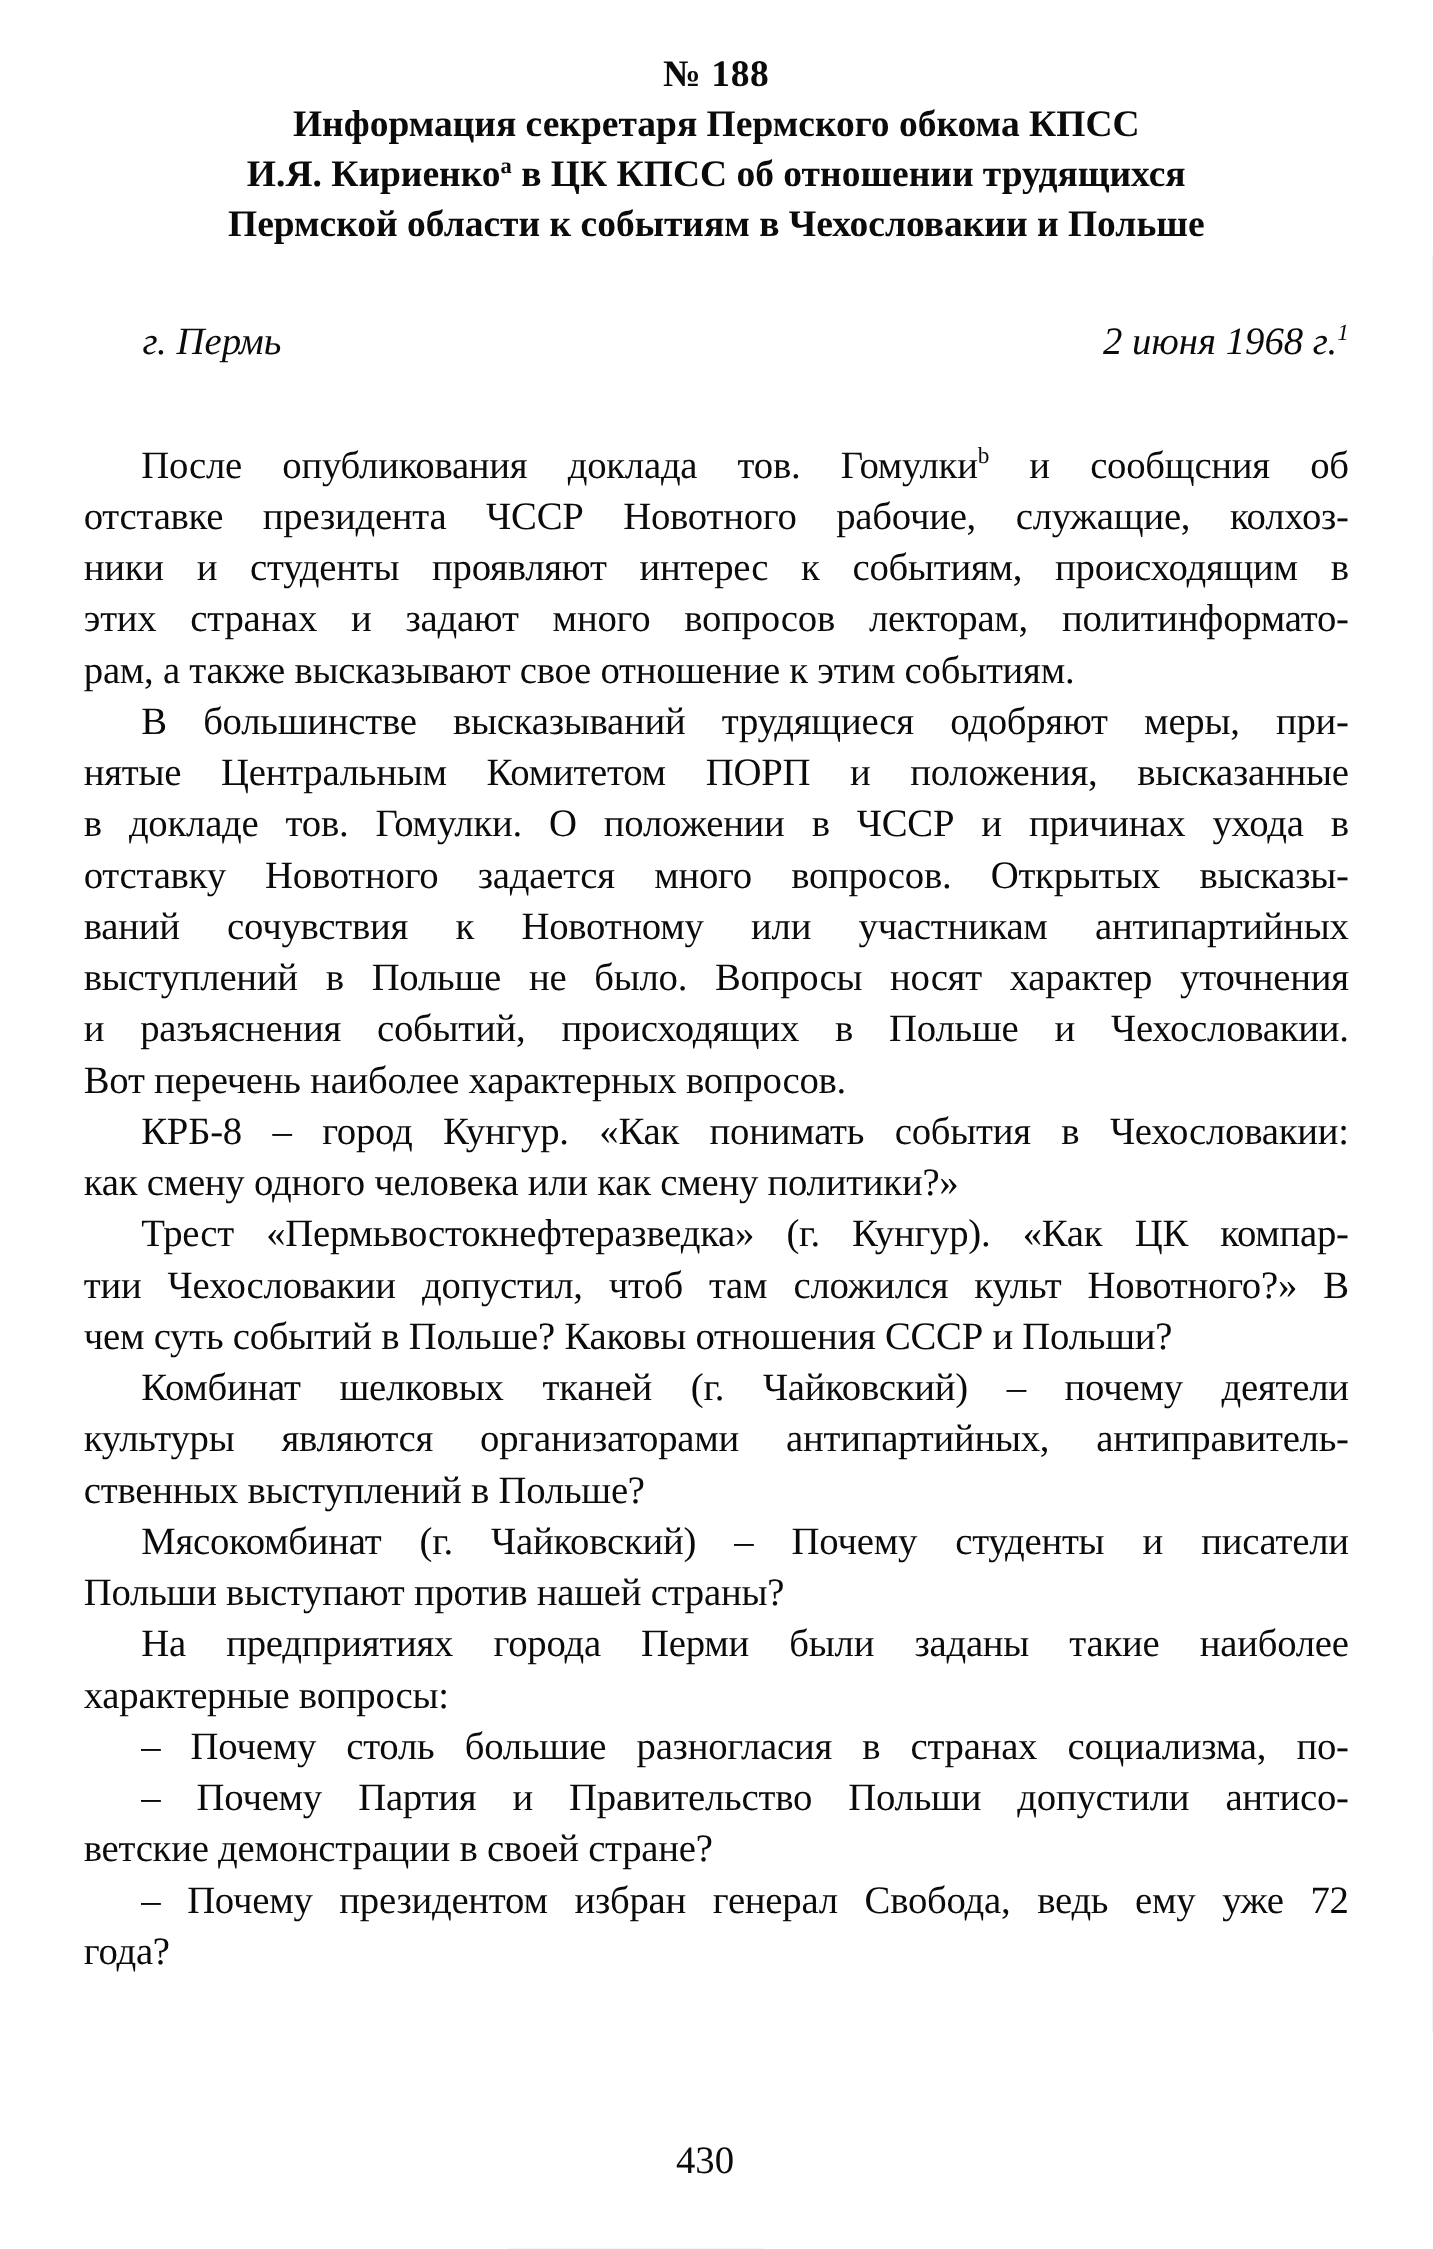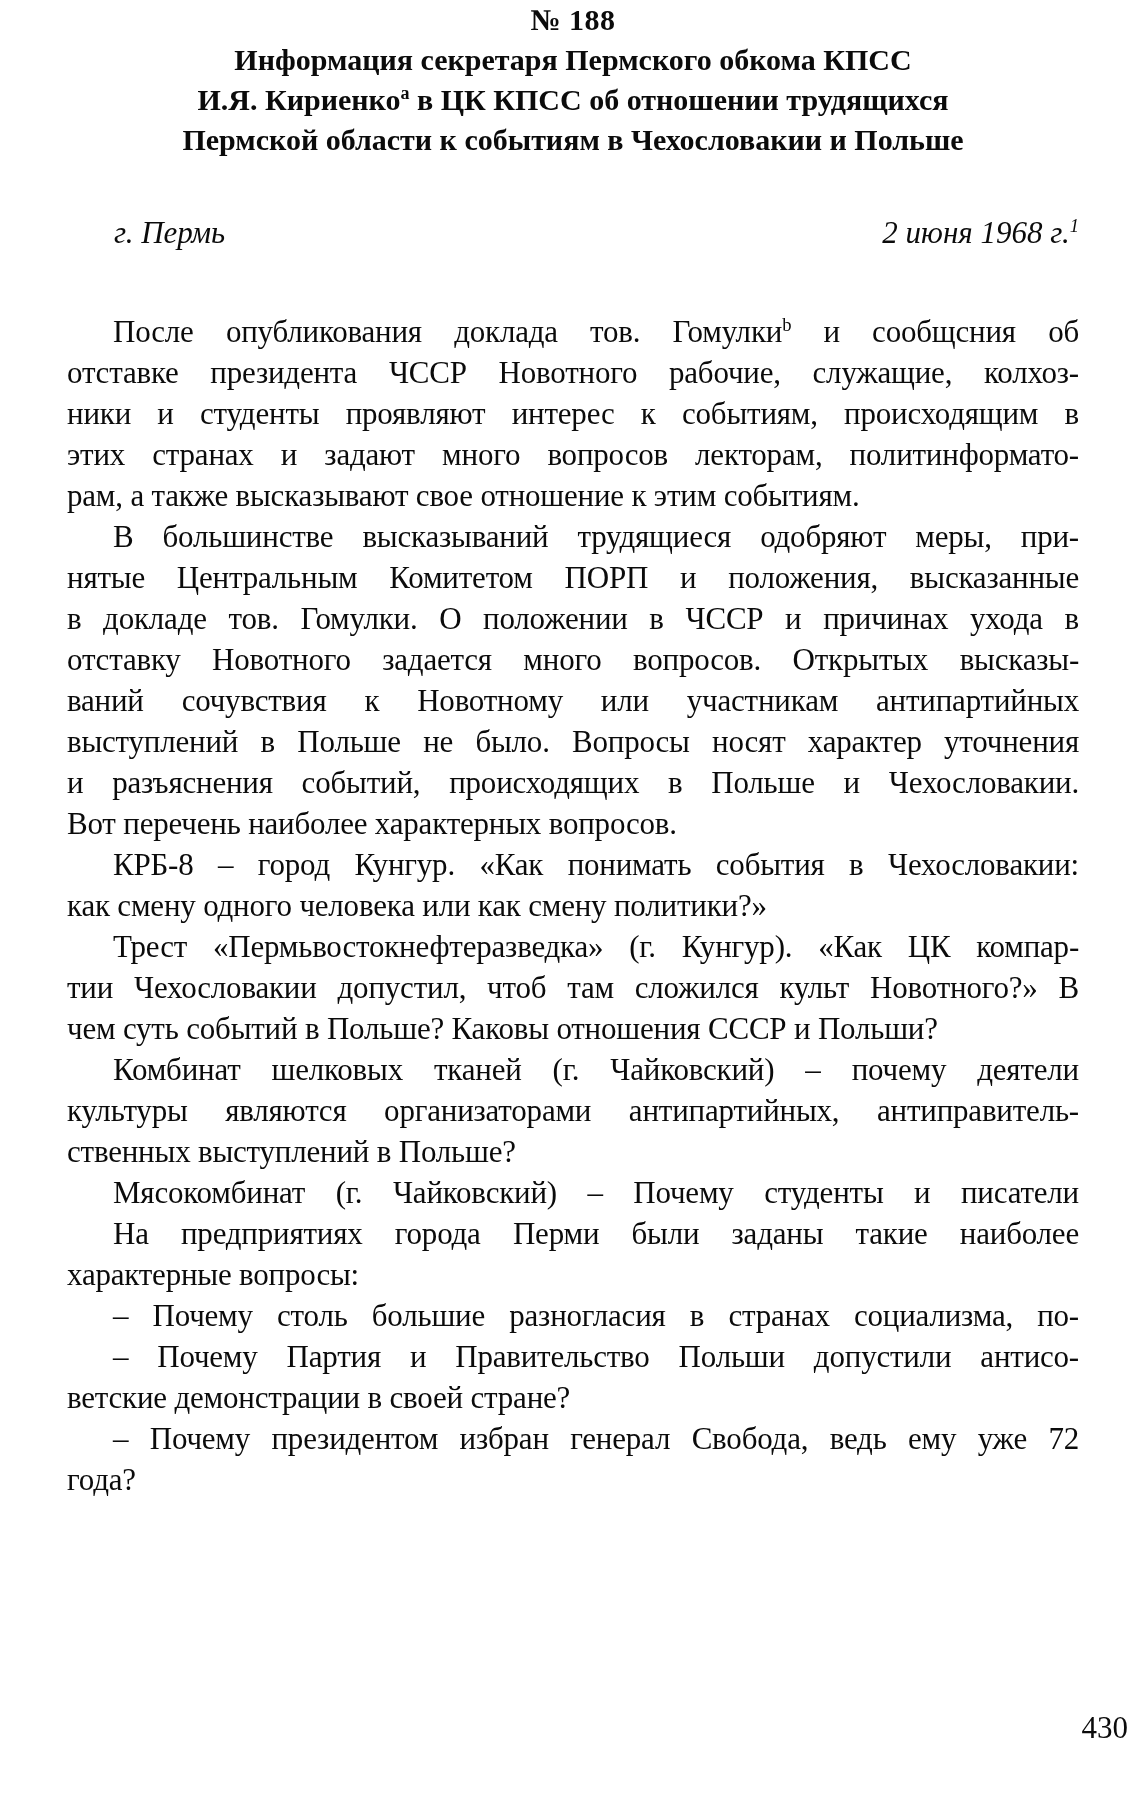--- a/index.html
+++ b/index.html
@@ -11,20 +11,21 @@
     background: #ffffff;
     color: #0b0b0b;
     font-family: "Liberation Serif", "DejaVu Serif", serif;
     overflow: hidden;
   }
   .content {
     margin: 0 67px;
     width: 1012px;
   }
   .heading {
+    padding-top: 40px;
     text-align: center;
     font-weight: bold;
     font-size: 30px;
     line-height: 40px;
   }
   .doc-number { letter-spacing: 0.5px; }
   .title-line { white-space: nowrap; }
   .dateline {
     margin-top: 53px;
     display: flex;
@@ -54,21 +55,21 @@
   sup {
     font-size: 0.6em;
     line-height: 0;
     vertical-align: super;
   }
   .pagenum {
     position: absolute;
     top: 1708px;
     left: 0;
     width: 1128px;
-    text-align: right;
+    text-align: center;
     font-size: 31px;
     line-height: 40px;
   }
 </style>
 </head>
 <body>
 
 <div class="page">
   <div class="content">
     <div class="heading">
@@ -110,20 +111,21 @@
           <div class="line"><span>тии Чехословакии допустил, чтоб там сложился культ Новотного?» В</span></div>
           <div class="line end"><span>чем суть событий в Польше? Каковы отношения СССР и Польши?</span></div>
         </div>
         <div class="paragraph">
           <div class="line indent"><span>Комбинат шелковых тканей (г. Чайковский) – почему деятели</span></div>
           <div class="line"><span>культуры являются организаторами антипартийных, антиправитель-</span></div>
           <div class="line end"><span>ственных выступлений в Польше?</span></div>
         </div>
         <div class="paragraph">
           <div class="line indent"><span>Мясокомбинат (г. Чайковский) – Почему студенты и писатели</span></div>
+          <div class="line end"><span>Польши выступают против нашей страны?</span></div>
         </div>
         <div class="paragraph">
           <div class="line indent"><span>На предприятиях города Перми были заданы такие наиболее</span></div>
           <div class="line end"><span>характерные вопросы:</span></div>
         </div>
         <div class="paragraph">
           <div class="line indent"><span>– Почему столь большие разногласия в странах социализма, по-</span></div>
         </div>
         <div class="paragraph">
           <div class="line indent"><span>– Почему Партия и Правительство Польши допустили антисо-</span></div>

